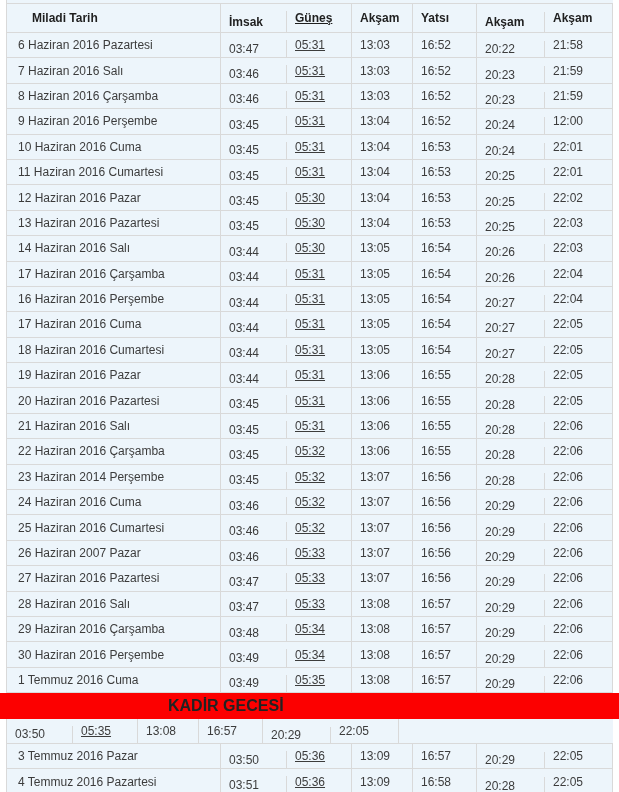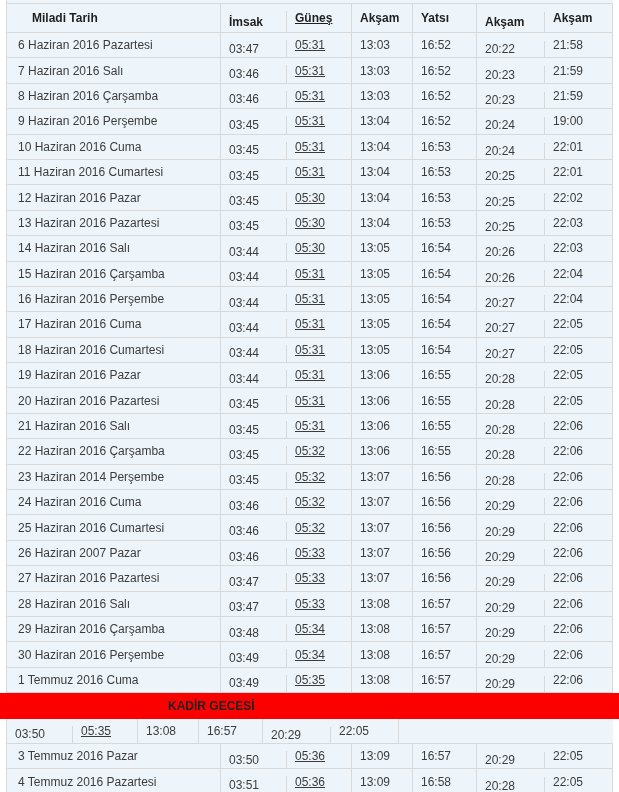--- a/index.html
+++ b/index.html
@@ -68,21 +68,21 @@
     height: 25.4px;
     background: var(--banner-bg, #fc0000);
   }
   .banner-label {
     position: absolute;
     left: 168px;
     top: 0;
     height: 100%;
     display: flex;
     align-items: center;
-    font-size: 12px;
+    font-size: 16px;
     font-weight: bold;
     color: var(--banner-text, #222222);
     white-space: nowrap;
   }
 </style>
 </head>
 <body>
 
 <div class="page">
   <div class="tablewrap">
@@ -124,21 +124,21 @@
           <div class="cell c5 time">20:23</div>
           <div class="cell c6 time">21:59</div>
         </div>
         <div class="trow">
           <div class="cell c0 date">9 Haziran 2016 Perşembe</div>
           <div class="cell c1 time">03:45</div>
           <div class="cell c2 time">05:31</div>
           <div class="cell c3 time">13:04</div>
           <div class="cell c4 time">16:52</div>
           <div class="cell c5 time">20:24</div>
-          <div class="cell c6 time">19:00</div>
+          <div class="cell c6 time">12:00</div>
         </div>
         <div class="trow">
           <div class="cell c0 date">10 Haziran 2016 Cuma</div>
           <div class="cell c1 time">03:45</div>
           <div class="cell c2 time">05:31</div>
           <div class="cell c3 time">13:04</div>
           <div class="cell c4 time">16:53</div>
           <div class="cell c5 time">20:24</div>
           <div class="cell c6 time">22:01</div>
         </div>
@@ -172,21 +172,21 @@
         <div class="trow">
           <div class="cell c0 date">14 Haziran 2016 Salı</div>
           <div class="cell c1 time">03:44</div>
           <div class="cell c2 time">05:30</div>
           <div class="cell c3 time">13:05</div>
           <div class="cell c4 time">16:54</div>
           <div class="cell c5 time">20:26</div>
           <div class="cell c6 time">22:03</div>
         </div>
         <div class="trow">
-          <div class="cell c0 date">15 Haziran 2016 Çarşamba</div>
+          <div class="cell c0 date">17 Haziran 2016 Çarşamba</div>
           <div class="cell c1 time">03:44</div>
           <div class="cell c2 time">05:31</div>
           <div class="cell c3 time">13:05</div>
           <div class="cell c4 time">16:54</div>
           <div class="cell c5 time">20:26</div>
           <div class="cell c6 time">22:04</div>
         </div>
         <div class="trow">
           <div class="cell c0 date">16 Haziran 2016 Perşembe</div>
           <div class="cell c1 time">03:44</div>

